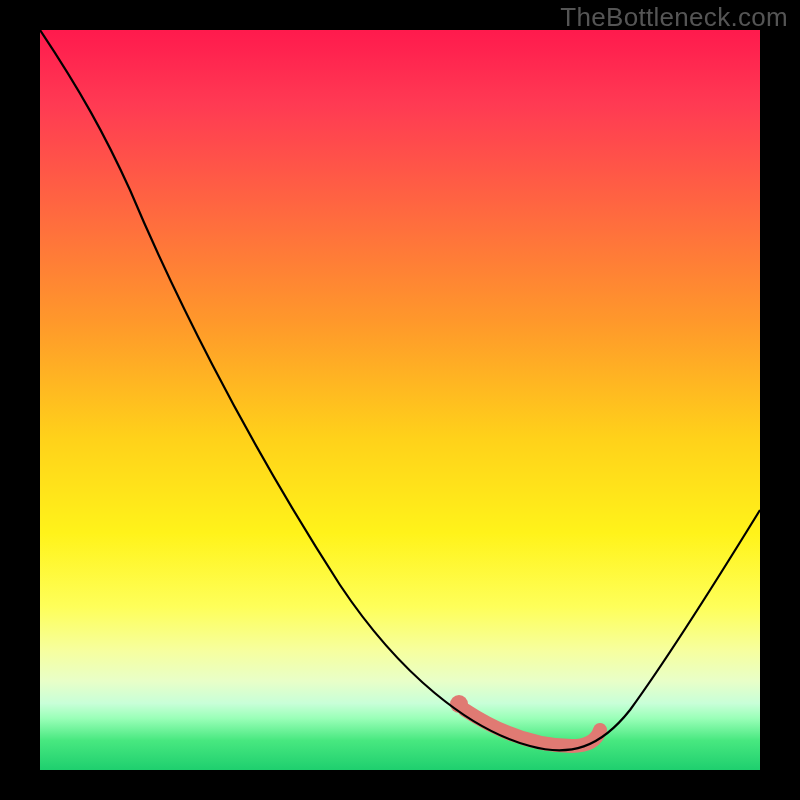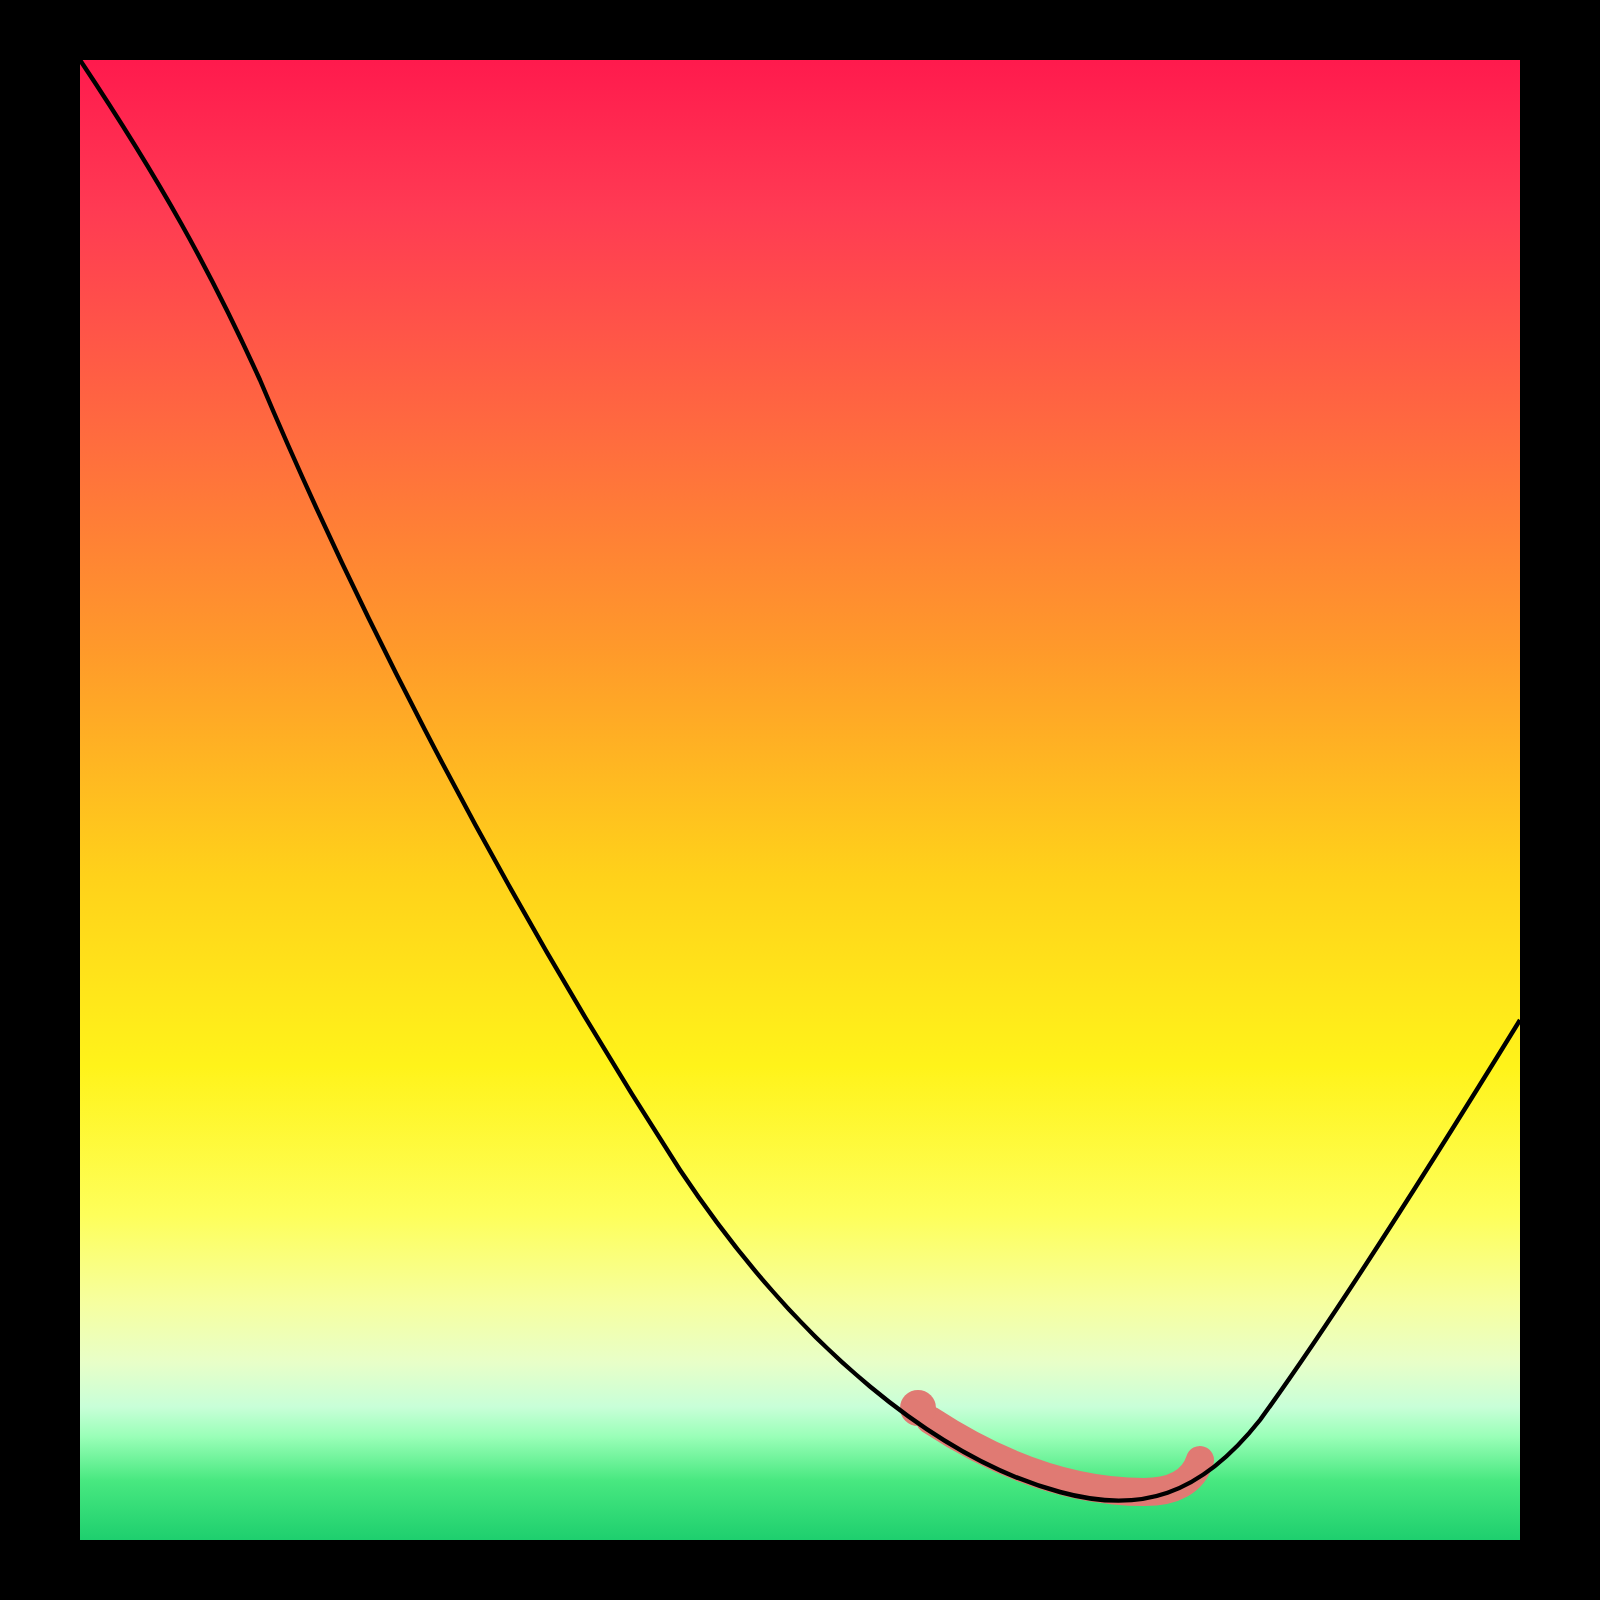--- a/index.html
+++ b/index.html
@@ -73,20 +73,21 @@
     stroke-width: 2.2;
     fill: none;
   }
   .dot {
     fill: #e07a73;
   }
 </style>
 </head>
 <body>
 <div class="outer">
+  <div class="watermark">TheBottleneck.com</div>
   <div class="plot">
     <div class="gradient"></div>
     <svg class="curve" viewBox="0 0 720 740" preserveAspectRatio="none">
 
       <path class="highlight" d="M 425 680
                Q 480 716 532 716
                Q 555 716 560 700"></path>
 
       <circle class="dot" cx="419" cy="674" r="9"></circle>
 

